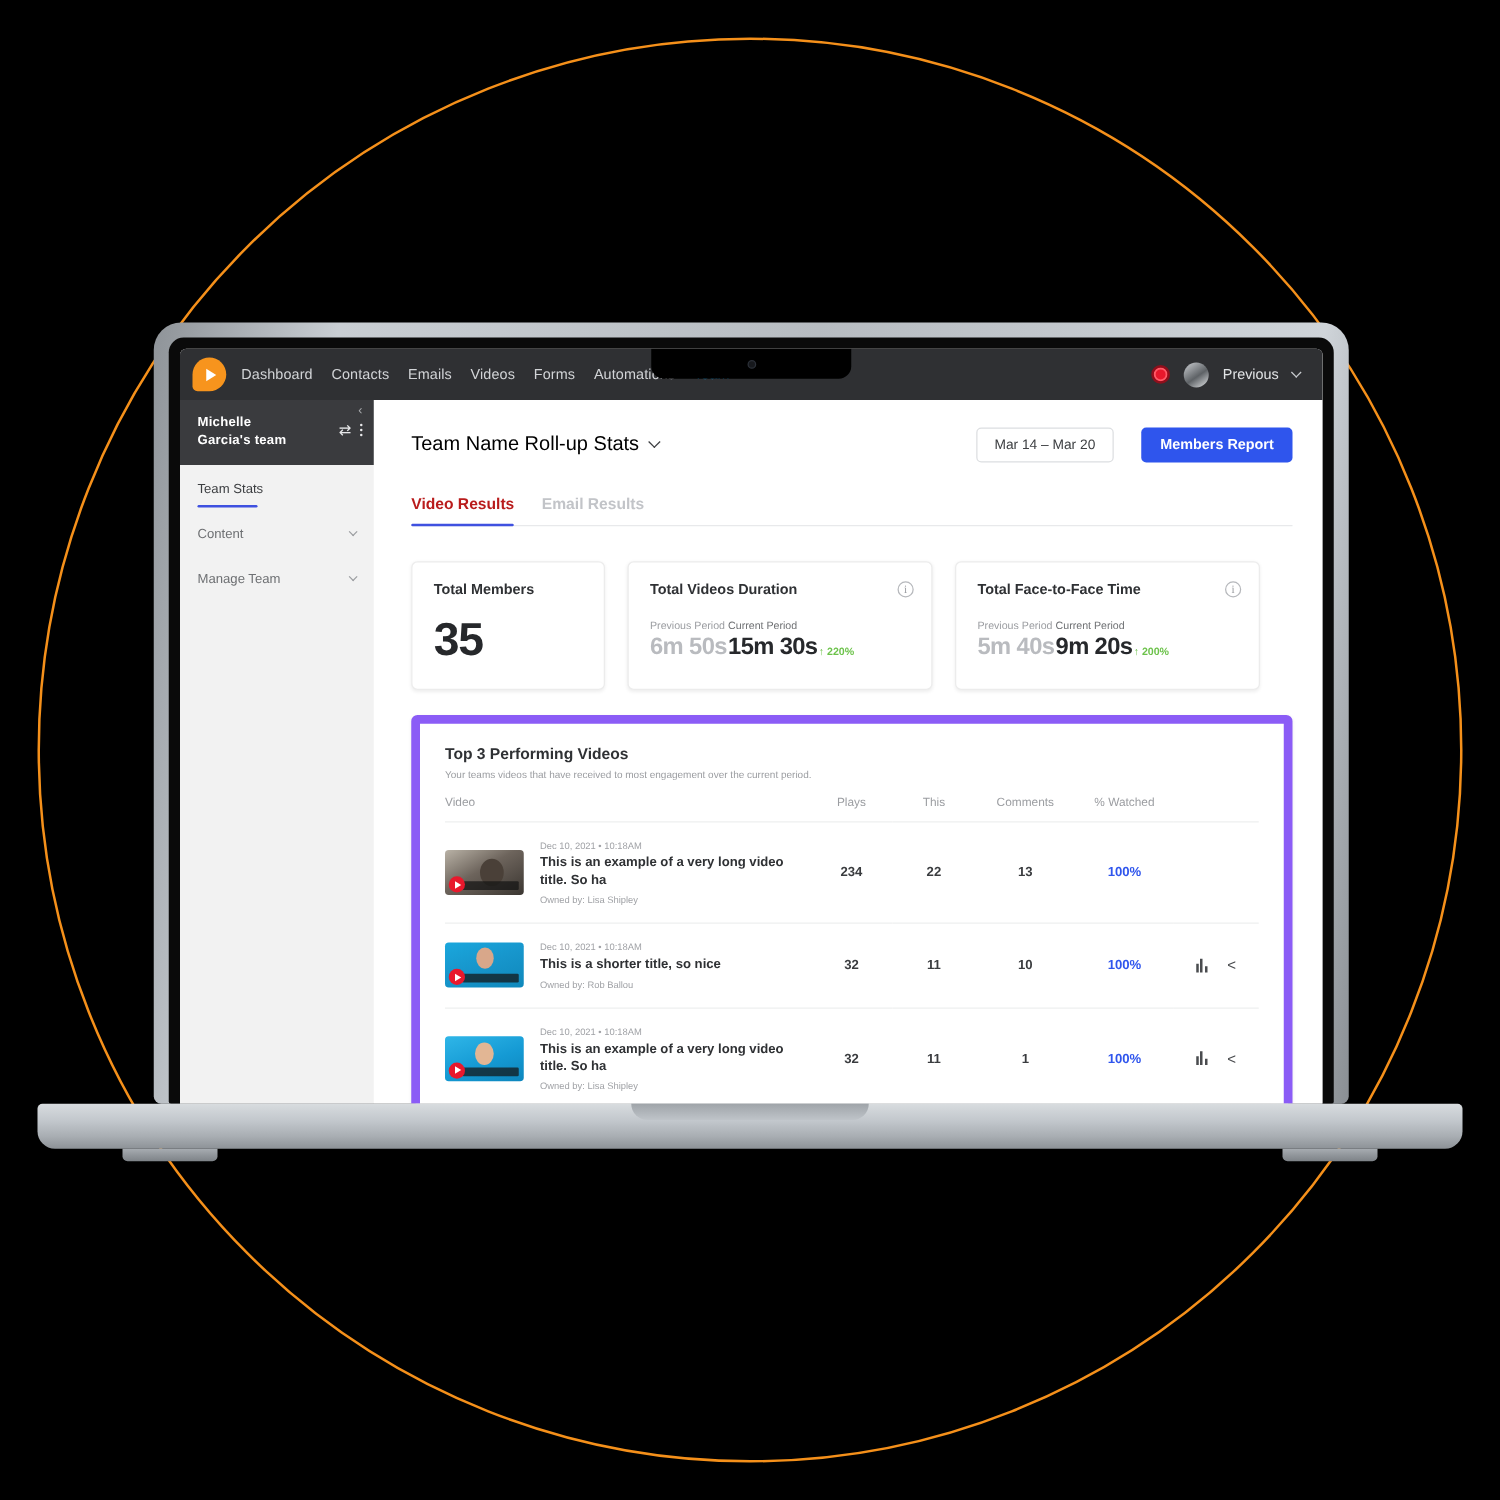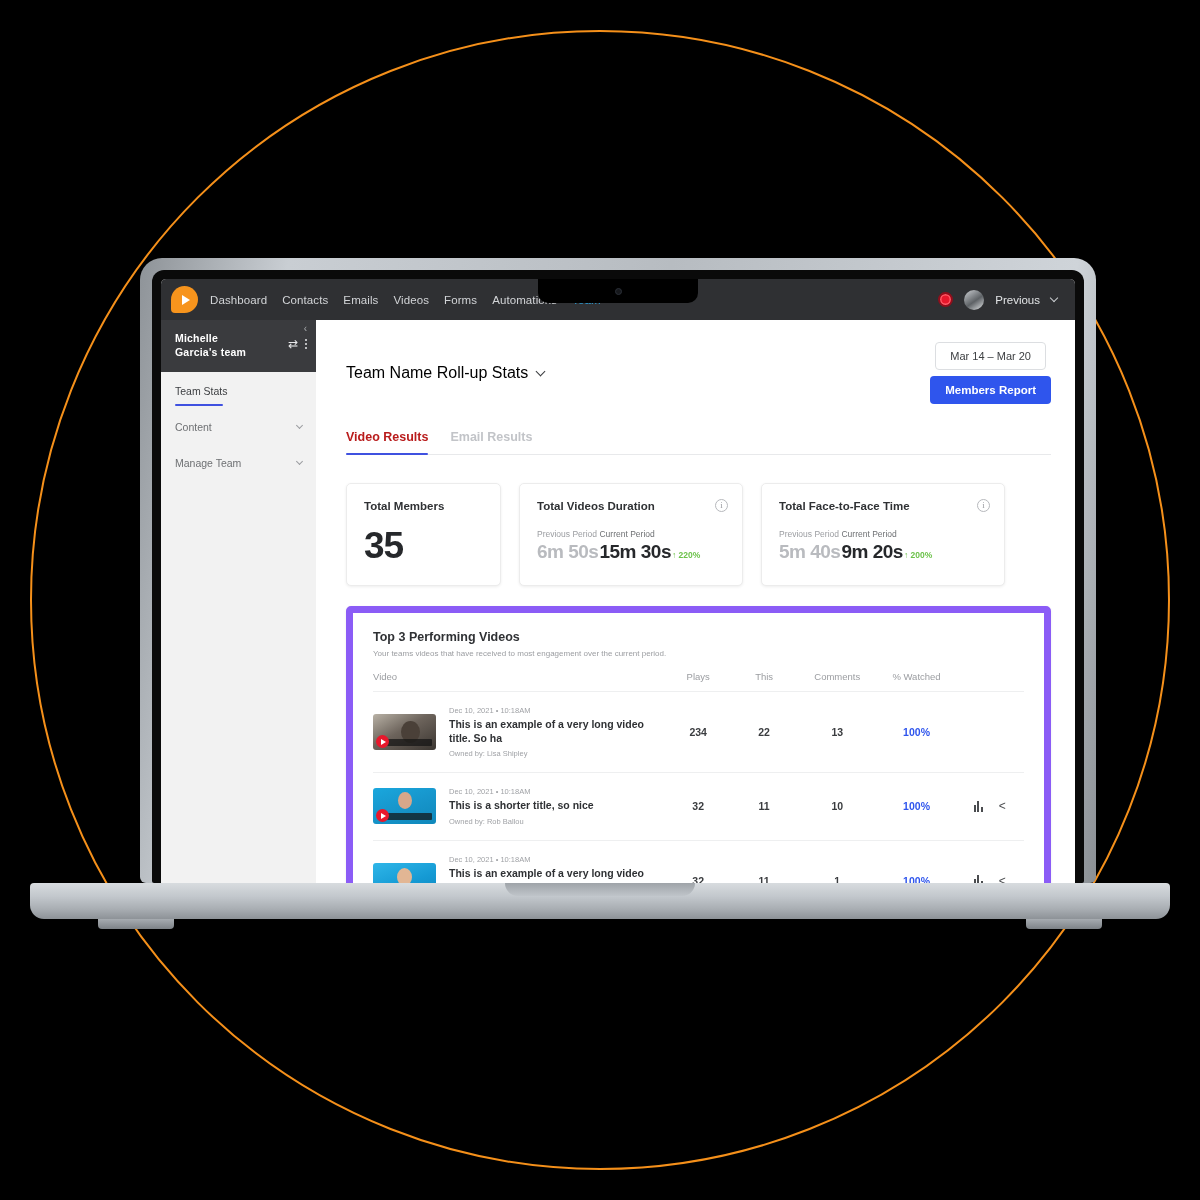--- a/index.html
+++ b/index.html
@@ -27,21 +27,21 @@
     margin-left: -265px; margin-top: -265px;
     background: #FB8C00;
     border-radius: 50%;
   }
 
   
   .laptop { position: absolute; left: 0; top: 0; width: 1200px; height: 1200px; }
 
   .laptop-lid {
     position: absolute;
-    left: 140px; top: 258px;
+    left: 123px; top: 258px;
     width: 956px; height: 625px;
     background: linear-gradient(100deg, #8e9398 0%, #c9ced3 14%, #b7bcc1 50%, #cfd4d9 88%, #8a8f94 100%);
     border-radius: 22px 22px 6px 6px;
     padding: 12px 12px 0 12px;
   }
   .laptop-screen-outer {
     position: relative;
     width: 100%; height: 613px;
     background: #0a0a0a;
     border-radius: 12px 12px 2px 2px;
@@ -180,21 +180,21 @@
     overflow: hidden;
   }
 
   .page-head { display: flex; align-items: center; }
   .title-chev {
     display: inline-block; margin-left: 9px;
     width: 7px; height: 7px; border-right: 1.8px solid #3a3c3f;
     border-bottom: 1.8px solid #3a3c3f; transform: rotate(45deg);
     vertical-align: 3px;
   }
-  .head-right { margin-left: auto; display: flex; align-items: center; gap: 6px; flex-direction: column; }
+  .head-right { margin-left: auto; display: flex; align-items: center; gap: 22px; }
   .date-pill {
     border: 1px solid #dcdee1; border-radius: 4px;
     padding: 7px 14px; font-size: 11px; color: #3e4043; background: #fff;
     white-space: nowrap;
   }
   .dl-btn {
     background: #2f55ed; color: #ffffff; border: none; border-radius: 4px;
     padding: 8px 15px; font-size: 11.5px; font-weight: bold;
     font-family: "Liberation Sans", sans-serif; cursor: pointer; white-space: nowrap;
   }
@@ -213,21 +213,21 @@
     height: 2.5px; background: #3f51e0; border-radius: 2px;
   }
 
   .cards { display: flex; gap: 18px; margin-top: 28px; }
   .card {
     background: #ffffff; border: 1px solid #ececec; border-radius: 5px;
     box-shadow: 0 1px 3px rgba(0,0,0,.07);
     padding: 16px 17px 18px 17px; position: relative;
   }
   .card.c1 { width: 155px; }
-  .card.c2 { width: 224px; }
+  .card.c2 { width: 244px; }
   .card.c3 { width: 244px; }
   .card-title { font-size: 11.5px; font-weight: bold; color: #2f3134; }
   .info-ic {
     position: absolute; right: 14px; top: 15px;
     width: 13px; height: 13px; border-radius: 50%;
     border: 1.2px solid #b6b8bc; color: #9b9da1;
     font-size: 9px; line-height: 11px; text-align: center;
     font-family: "Liberation Serif", serif;
   }
   .big-num { font-size: 37px; font-weight: bold; color: #26282b; margin-top: 13px; letter-spacing: -1px; }

